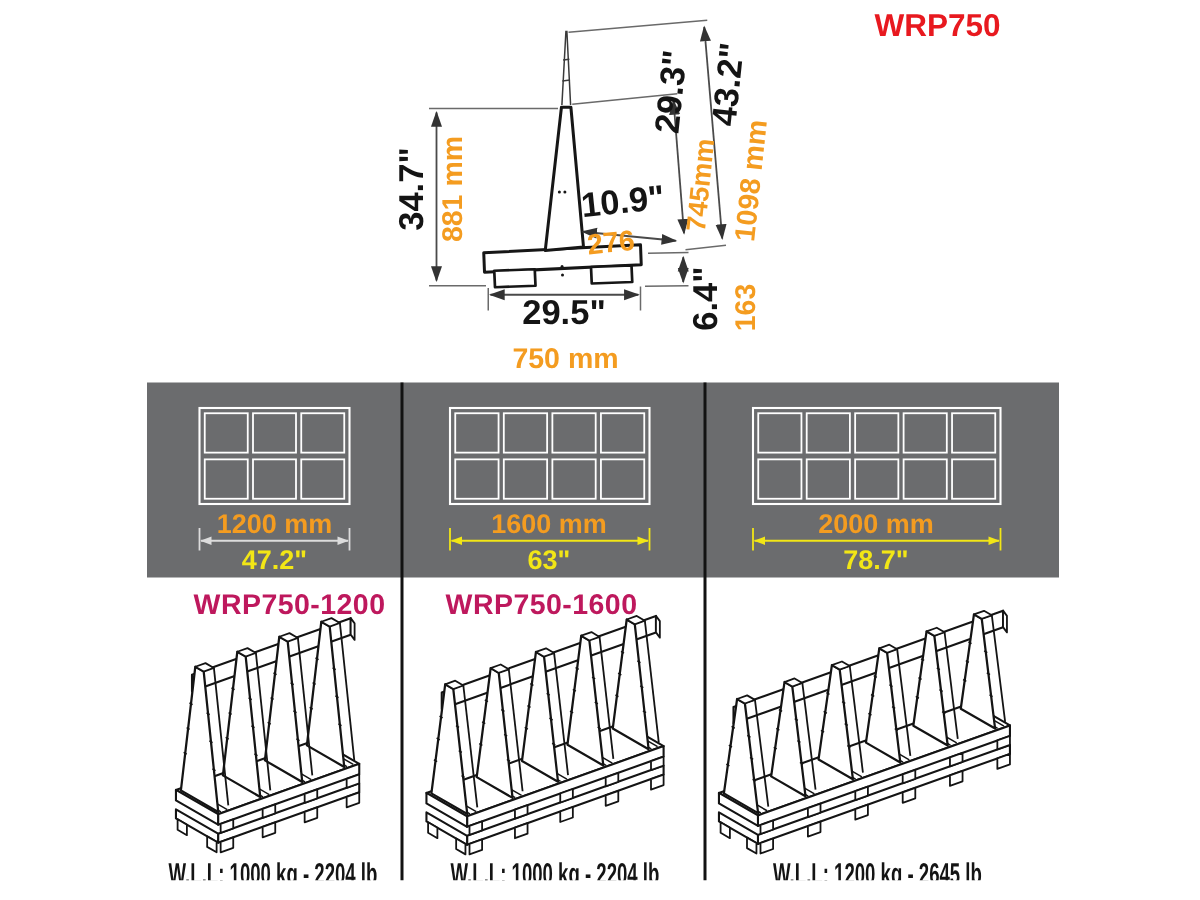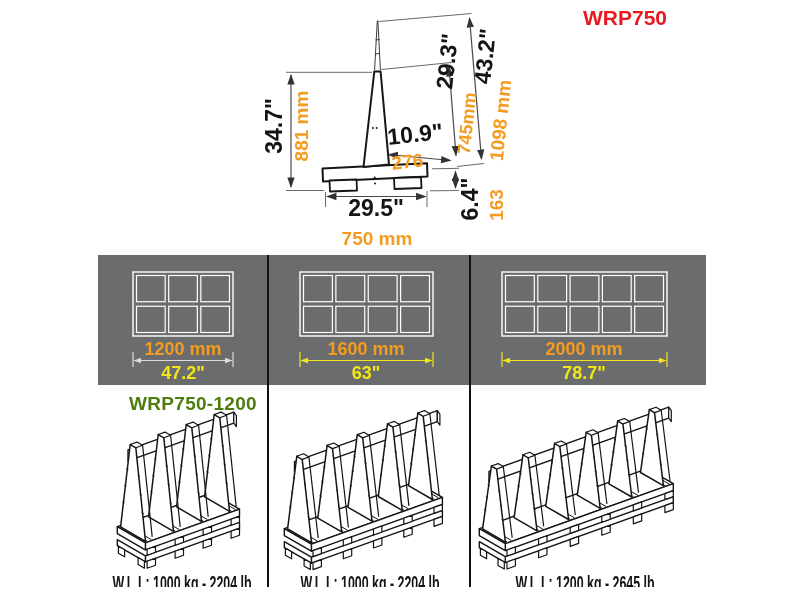--- a/index.html
+++ b/index.html
@@ -4,21 +4,21 @@
 <style>
   html,body{margin:0;padding:0;background:#fff;}
   .stage{position:relative;width:800px;height:587px;background:#ffffff;overflow:hidden;
          font-family:"Liberation Sans",sans-serif;}
   .abs{position:absolute;}
   .title{left:583px;top:6px;font-size:21px;font-weight:bold;color:#e8191f;white-space:nowrap;}
   .band{left:98px;top:255px;width:608px;height:130px;background:#6b6c6e;}
   .divider{top:255px;width:2px;height:345px;background:#121212;}
   .d1{left:267px;} .d2{left:469px;}
   svg.layer{position:absolute;overflow:visible;}
-  .model{top:393px;transform:translateX(-50%);font-size:19px;font-weight:bold;color:#4d7c0f;white-space:nowrap;letter-spacing:.3px;text-align:right;}
+  .model{top:393px;transform:translateX(-50%);font-size:19px;font-weight:bold;color:#be185d;white-space:nowrap;letter-spacing:.3px;text-align:right;}
   .wll{top:572px;transform:translateX(-50%) scaleX(0.62);transform-origin:center;font-size:20px;
        font-weight:bold;color:#141414;white-space:nowrap;}
   
   text{font-family:"Liberation Sans",sans-serif;font-weight:bold;}
   .din{font-size:23px;fill:#141414;}
   .dmm{font-size:19px;fill:#f49c20;}
   .dmm2{font-size:18px;fill:#f49c20;}
   .bmm{font-size:18px;fill:#f49c20;}
   .bin{font-size:18px;fill:#f2e616;}
   .dimline{stroke:#4a4a4a;stroke-width:1.2;fill:none;}
@@ -151,20 +151,21 @@
         <polygon points="666.5,360.5 659,357.7 659,363.3" fill="#f2e616"></polygon>
       </g>
     <text class="bmm" x="584" y="355" text-anchor="middle">2000 mm</text>
     <text class="bin" x="584" y="379" text-anchor="middle">78.7"</text>
   </svg>
 
   <div class="abs divider d1"></div>
   <div class="abs divider d2"></div>
 
   <div class="abs model" style="left:193px">WRP750-1200</div>
+  <div class="abs model" style="left:361px">WRP750-1600</div>
 
   <svg id="rk0" class="layer" style="left:105px;top:410px;width:165px;height:164px" viewBox="0 0 165 164">
       <g>
         <polygon points="12.3,116.6 106.4,83.0 134.5,99.2 40.4,132.8" fill="#fff" stroke="#141414" stroke-width="1.4" stroke-linejoin="round"></polygon>
         <line x1="16.3" y1="116.2" x2="42.3" y2="131.2" stroke="#141414" stroke-width="1"></line>
         <line x1="20.5" y1="114.7" x2="46.5" y2="129.7" stroke="#141414" stroke-width="1"></line>
         <line x1="44.3" y1="106.2" x2="70.3" y2="121.2" stroke="#141414" stroke-width="1"></line>
         <line x1="48.5" y1="104.7" x2="74.5" y2="119.7" stroke="#141414" stroke-width="1"></line>
         <line x1="72.3" y1="96.1" x2="98.3" y2="111.2" stroke="#141414" stroke-width="1"></line>
         <line x1="76.5" y1="94.6" x2="102.5" y2="109.7" stroke="#141414" stroke-width="1"></line>

